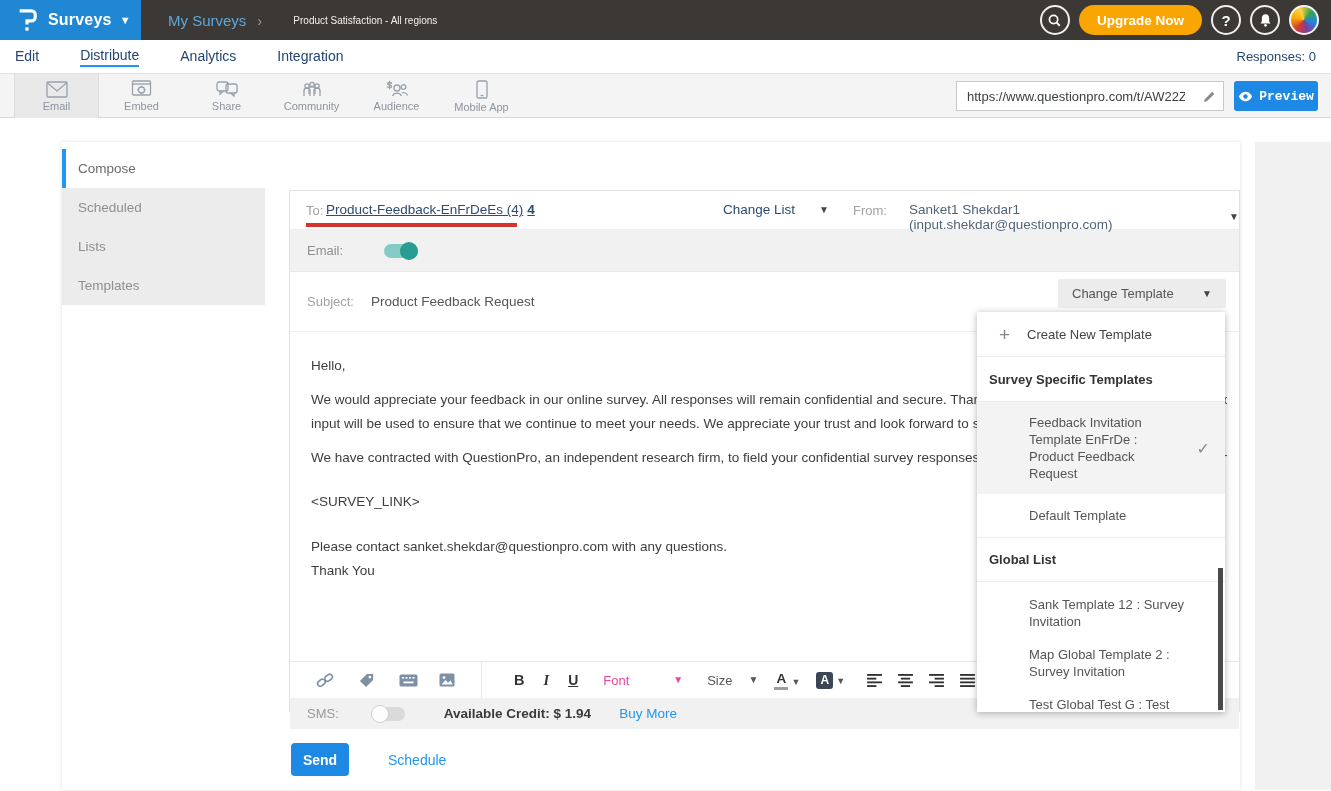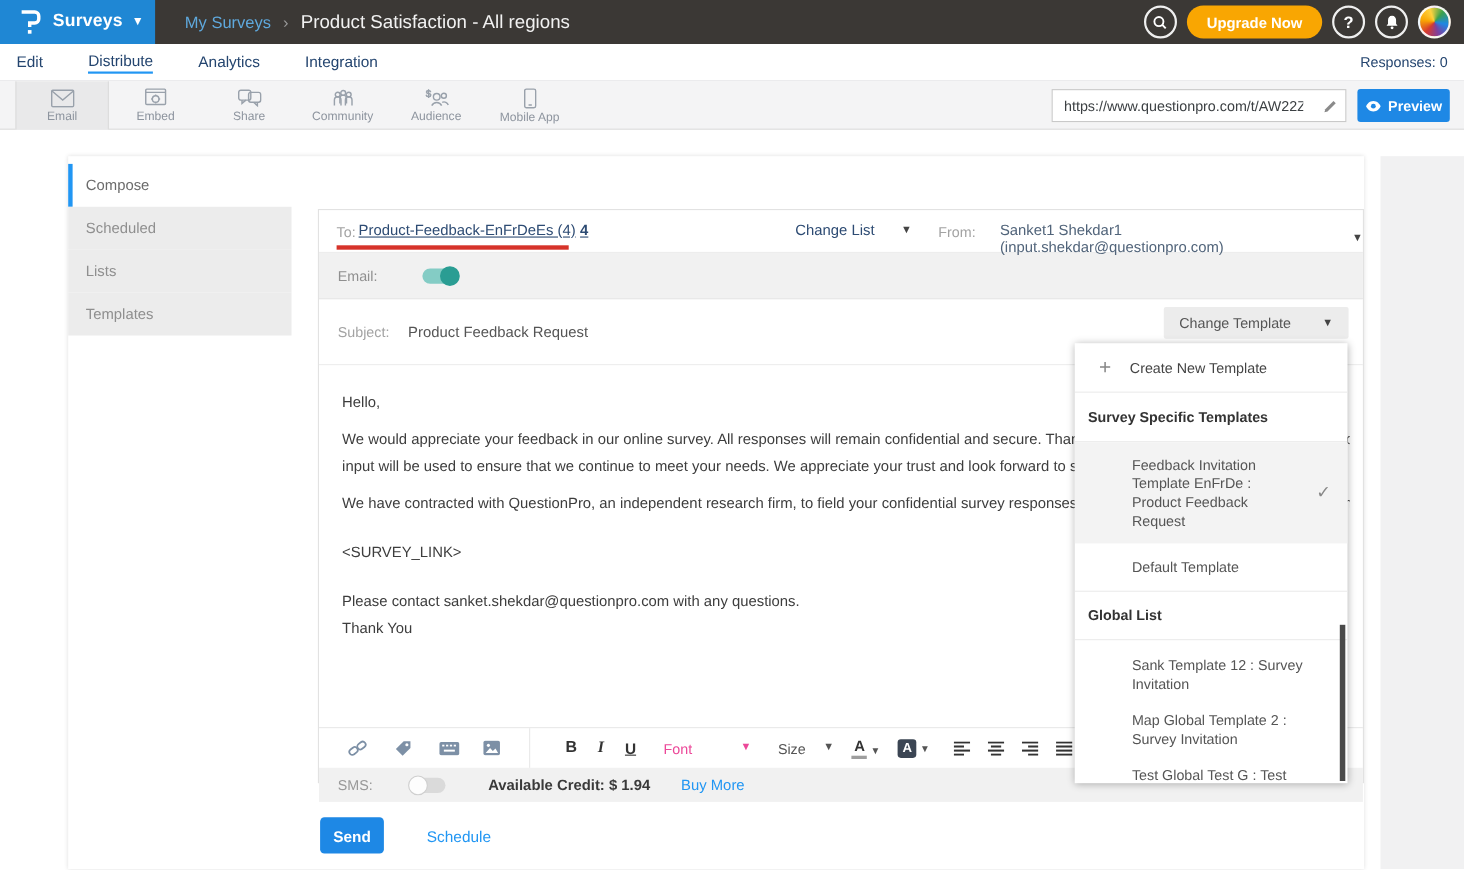--- a/index.html
+++ b/index.html
@@ -10,21 +10,21 @@
   
   .topbar { position:relative; height:40px; background:#3b3835; }
   .logo-area { position:absolute; left:0; top:0; width:141px; height:40px;
     background:#1f87d4; display:flex; align-items:center; cursor:pointer; }
   .logo-area svg { margin-left:16px; }
   .product-name { color:#fff; font-size:16px; font-weight:700; margin-left:10px; letter-spacing:.2px; }
   .logo-caret { color:#fff; margin-left:8px; font-size:11px; }
   .breadcrumb { position:absolute; left:168px; top:0; height:40px; display:flex; align-items:center; gap:11px; }
   .bc-section { color:#5fa8dc; font-size:15px; cursor:pointer; }
   .bc-sep { color:#9a9a9a; font-size:15px; }
-  .bc-title { color:#f2f2f2; font-size:17px; }
+  .bc-title { color:#f2f2f2; font-size:10px;margin-left:20px; }
   .topbar-right { position:absolute; right:12px; top:5px; display:flex; align-items:center; gap:9px; }
   .circle-btn { width:30px; height:30px; border:2px solid rgba(255,255,255,.92); border-radius:50%;
     display:flex; align-items:center; justify-content:center; color:#fff; cursor:pointer;
     font-weight:700; font-size:15px; background:transparent; }
   .upgrade-btn { height:30px; padding:0 18px; border-radius:15px; background:#f9a602; color:#fff;
     font-weight:700; font-size:13.5px; display:flex; align-items:center; border:none; cursor:pointer; }
   .avatar { width:30px; height:30px; border-radius:50%; border:2px solid rgba(255,255,255,.92);
     background:conic-gradient(from 220deg,#d63a2f,#f9a602,#ffd23e,#3aa14b,#1e88e5,#7b3fa0,#d63a2f); cursor:pointer; }
 
   
@@ -42,21 +42,21 @@
   .dtab .lbl { font-size:11px; margin-top:2px; }
   .dtab.selected { background:#e9e9ea; border-left:1px solid #dcdcdc; border-right:1px solid #dcdcdc; }
   .dtab svg { stroke:#99a1ab; fill:none; stroke-width:1.3; }
   .url-box { position:absolute; right:107px; top:7px; width:268px; height:30px;
     border:1px solid #c9c9c9; background:#fff; }
   .url-input { border:0; outline:0; width:228px; height:28px; padding-left:10px; font-size:13px;
     color:#3c4043; background:transparent; font-family:"Liberation Sans",sans-serif; }
   .pencil { position:absolute; right:7px; top:7px; cursor:pointer; }
   .preview-btn { position:absolute; right:13px; top:7px; width:84px; height:30px; background:#1e88e5;
     color:#fff; border:none; border-radius:3px; display:flex; align-items:center; justify-content:center;
-    gap:6px; font-size:13px; font-weight:700; cursor:pointer; }
+    gap:6px; font-size:13px; font-weight:700; cursor:pointer;font-family:Liberation Mono, monospace; }
 
   
   .main { position:relative; height:672px; background:#fff; }
   .gray-right { position:absolute; left:1255px; top:24px; right:0; bottom:0; background:#f1f1f2; }
   .card { position:absolute; left:62px; top:24px; width:1178px; bottom:0; background:#fff;
     box-shadow:0 0 4px rgba(0,0,0,.13); }
 
   .sidebar { position:absolute; left:0; top:7px; width:203px; }
   .side-item { height:39px; display:flex; align-items:center; padding-left:16px; background:#ececec;
     color:#8f8f8f; font-size:13.5px; position:relative; cursor:pointer; }

